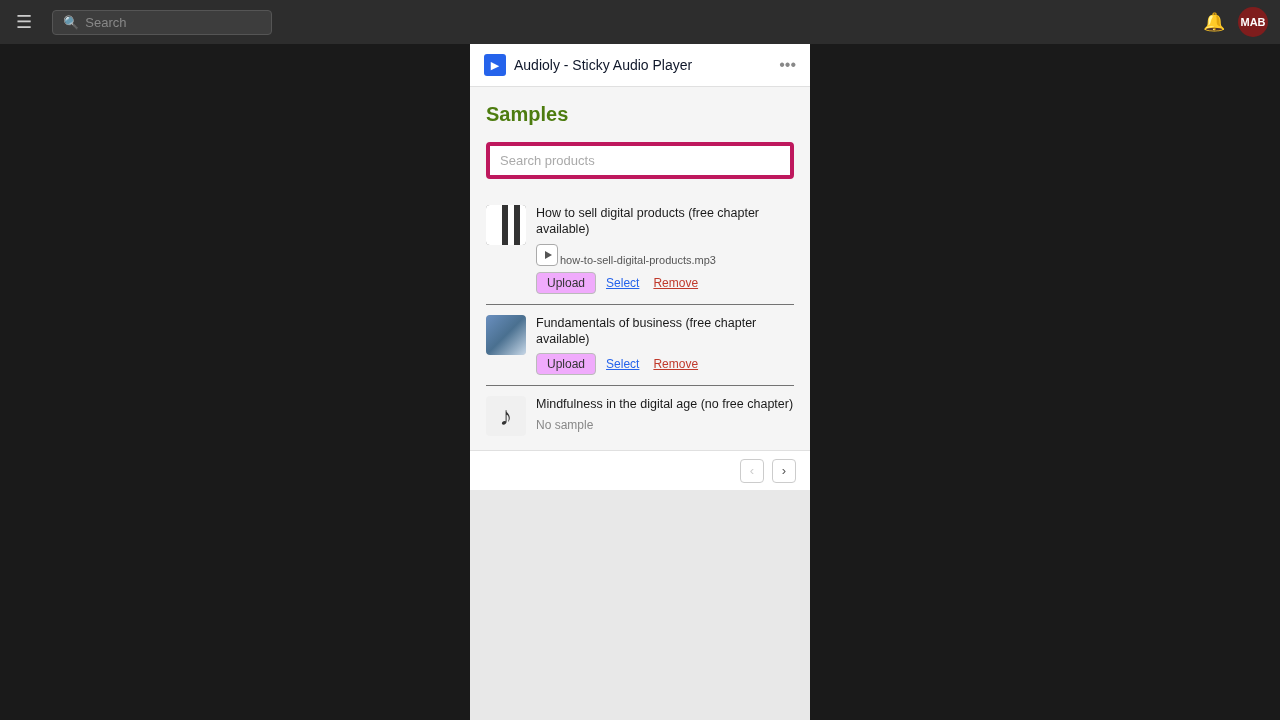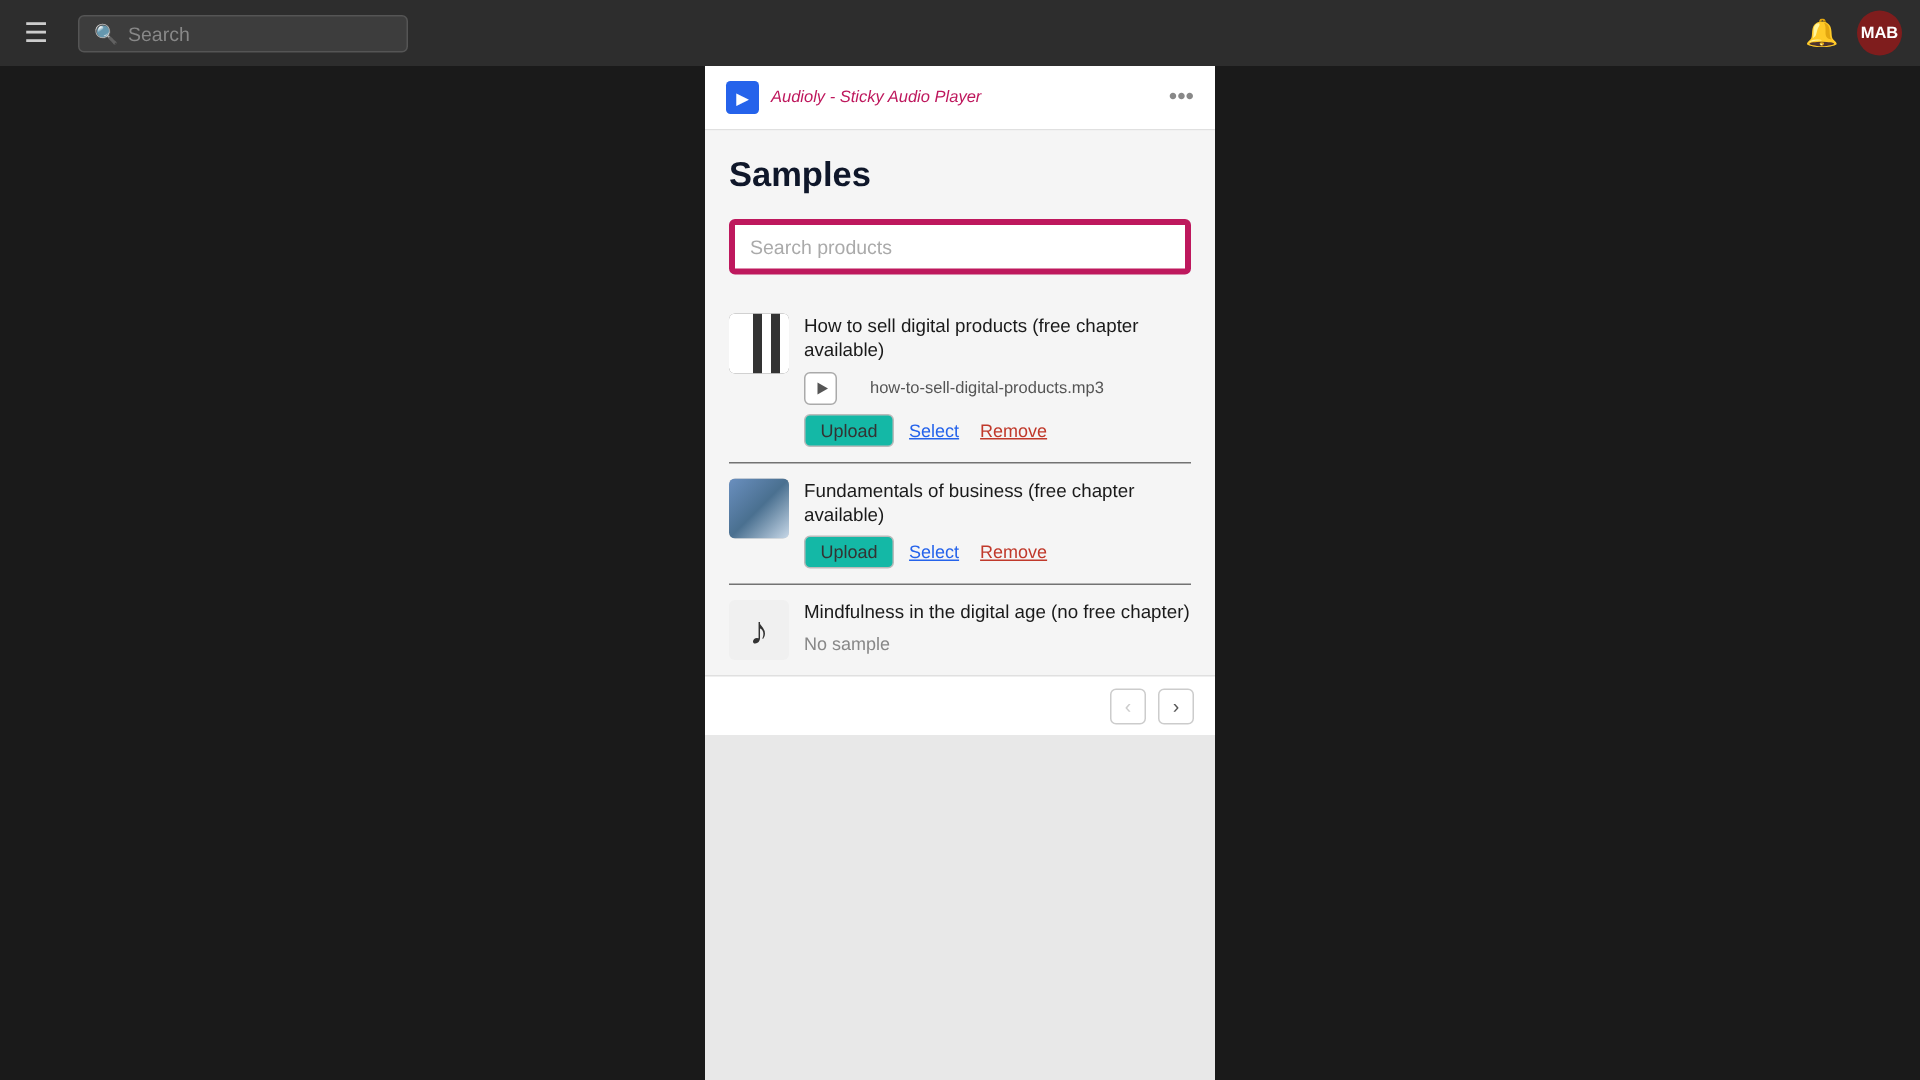--- a/index.html
+++ b/index.html
@@ -111,44 +111,43 @@
       height: 22px;
       background: #2563eb;
       border-radius: 3px;
       display: flex;
       align-items: center;
       justify-content: center;
       color: #fff;
       font-size: 11px;
     }
     .plugin-title {
-      font-size: 11px;
-      color: #be185d;
+      font-size: 14px;
+      color: #0f172a;
       font-weight: 500;
       flex: 1;
-      font-style: italic;
     }
     .plugin-menu-icon {
       color: #888;
       font-size: 16px;
       cursor: pointer;
     }
 
     
     .plugin-content {
       padding: 16px 16px 0 16px;
       flex: 1;
       overflow-y: auto;
       background: #f5f5f5;
     }
 
     .page-title {
-      font-size: 23px;
+      font-size: 20px;
       font-weight: 600;
-      color: #0f172a;
+      color: #4d7c0f;
       margin-bottom: 16px;
     }
 
     
     .products-search {
       width: 100%;
       border: 4px solid #be185d;
       border-radius: 4px;
       padding: 7px 10px;
       font-size: 13px;
@@ -217,22 +216,22 @@
     }
     .product-name {
       font-size: 12.5px;
       color: #1a1a1a;
       font-weight: 500;
       margin-bottom: 6px;
       line-height: 1.3;
     }
     .audio-row {
       display: flex;
-      align-items: center;
-      gap: 22px;
+      align-items: flex-end;
+      gap: 2px;
       margin-bottom: 6px;
     }
     .play-btn {
       width: 22px;
       height: 22px;
       border: 1px solid #aaa;
       border-radius: 4px;
       background: #fff;
       display: flex;
       align-items: center;
@@ -260,21 +259,21 @@
     .action-row {
       display: flex;
       gap: 6px;
       align-items: center;
     }
     .btn-upload {
       font-size: 12px;
       color: #333;
       border: 1px solid #bbb;
       border-radius: 4px;
-      background: #14b8a6;
+      background: #f0abfc;
       padding: 3px 10px;
       cursor: pointer;
     }
     .btn-select {
       font-size: 12px;
       color: #2563eb;
       border: none;
       background: transparent;
       padding: 3px 4px;
       cursor: pointer;

